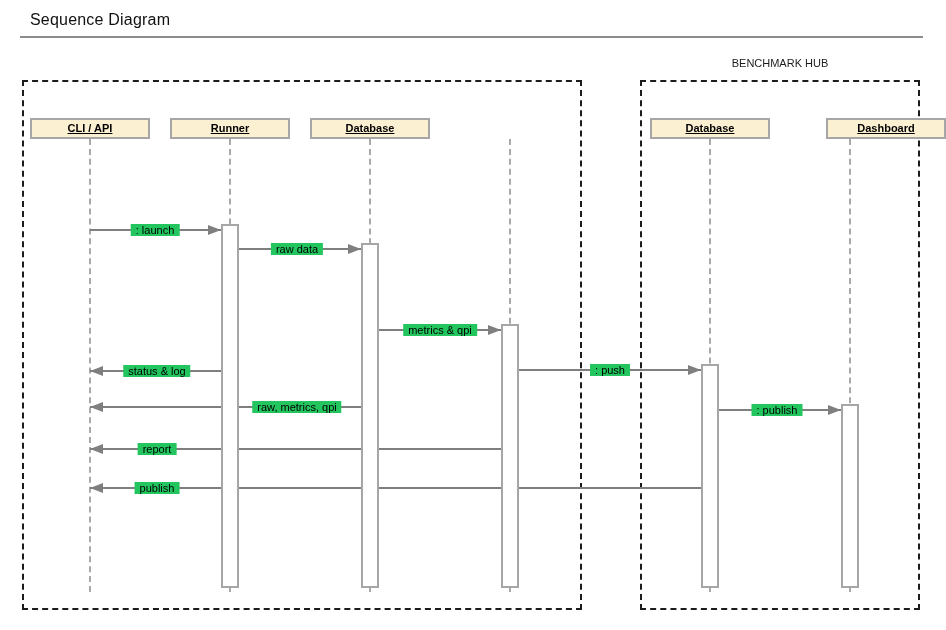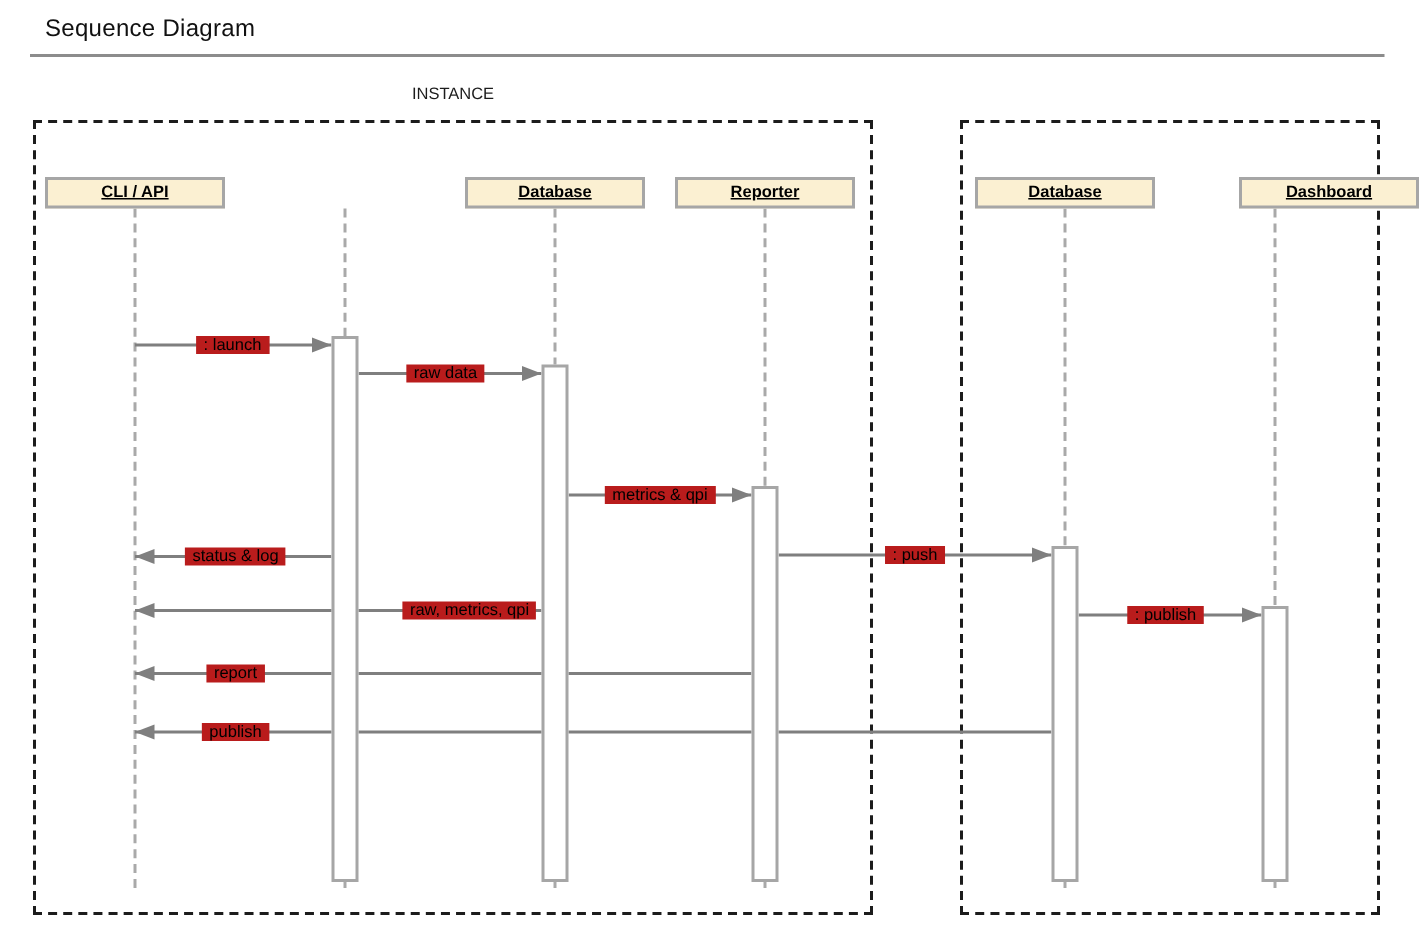--- a/index.html
+++ b/index.html
@@ -16,32 +16,32 @@
            background:#FBF0D2; border:2px solid #a6a6a6; z-index:6;
            font-size:11px; font-weight:bold; text-decoration:underline; text-align:center; line-height:16px; }
 
   .lifeline { position:absolute; top:139px; height:453px; width:0; border-left:2px dashed #a9a9a9; z-index:1; }
 
   .msg-line { position:absolute; height:2px; background:#7f7f7f; z-index:2; }
   .activation { position:absolute; width:18px; box-sizing:border-box; border:2px solid #a6a6a6; background:#fff; z-index:3; }
   .arrow { position:absolute; width:0; height:0; border-top:5px solid transparent; border-bottom:5px solid transparent; z-index:4; }
   .arrow.r { border-left:13px solid #7f7f7f; }
   .arrow.l { border-right:13px solid #7f7f7f; }
-  .msg-label { position:absolute; transform:translate(-50%,-50%); background:#b91c1c; padding:0 5px;
+  .msg-label { position:absolute; transform:translate(-50%,-50%); background:#22c55e; padding:0 5px;
                font-size:11px; white-space:nowrap; z-index:5; }
 </style>
 </head>
 <body>
 
 <div class="canvas">
 
   <div class="title">Sequence Diagram</div>
   <div class="rule"></div>
 
-  <div class="frame-label" style="left:22px; top:57px; width:560px;">INSTANCE</div>
+  <div class="frame-label" style="left:640px; top:57px; width:280px;">BENCHMARK HUB</div>
 
   <div class="frame" style="left:22px; top:80px; width:560px; height:530px;"></div>
   <div class="frame" style="left:640px; top:80px; width:280px; height:530px;"></div>
 
   <div class="lifeline" style="left:89px;"></div>
   <div class="lifeline" style="left:229px;"></div>
   <div class="lifeline" style="left:369px;"></div>
   <div class="lifeline" style="left:509px;"></div>
   <div class="lifeline" style="left:709px;"></div>
   <div class="lifeline" style="left:849px;"></div>
@@ -70,24 +70,24 @@
   <div class="arrow l" style="left:90px;  top:402px;"></div>
   <div class="arrow r" style="left:828px; top:405px;"></div>
   <div class="arrow l" style="left:90px;  top:444px;"></div>
   <div class="arrow l" style="left:90px;  top:483px;"></div>
 
   <span class="msg-label" style="left:155px; top:230px;">: launch</span>
   <span class="msg-label" style="left:297px; top:249px;">raw data</span>
   <span class="msg-label" style="left:440px; top:330px;">metrics &amp; qpi</span>
   <span class="msg-label" style="left:610px; top:370px;">: push</span>
   <span class="msg-label" style="left:157px; top:371px;">status &amp; log</span>
-  <span class="msg-label" style="left:297px; top:407px;margin-left:16px;">raw, metrics, qpi</span>
+  <span class="msg-label" style="left:297px; top:407px;">raw, metrics, qpi</span>
   <span class="msg-label" style="left:777px; top:410px;">: publish</span>
   <span class="msg-label" style="left:157px; top:449px;">report</span>
   <span class="msg-label" style="left:157px; top:488px;">publish</span>
 
   <div class="actor" style="left:30px;">CLI / API</div>
+  <div class="actor" style="left:170px;">Runner</div>
   <div class="actor" style="left:310px;">Database</div>
-  <div class="actor" style="left:450px;">Reporter</div>
   <div class="actor" style="left:650px;">Database</div>
   <div class="actor" style="left:790px;margin-left:36px;">Dashboard</div>
 
 </div>
 
 </body></html>

